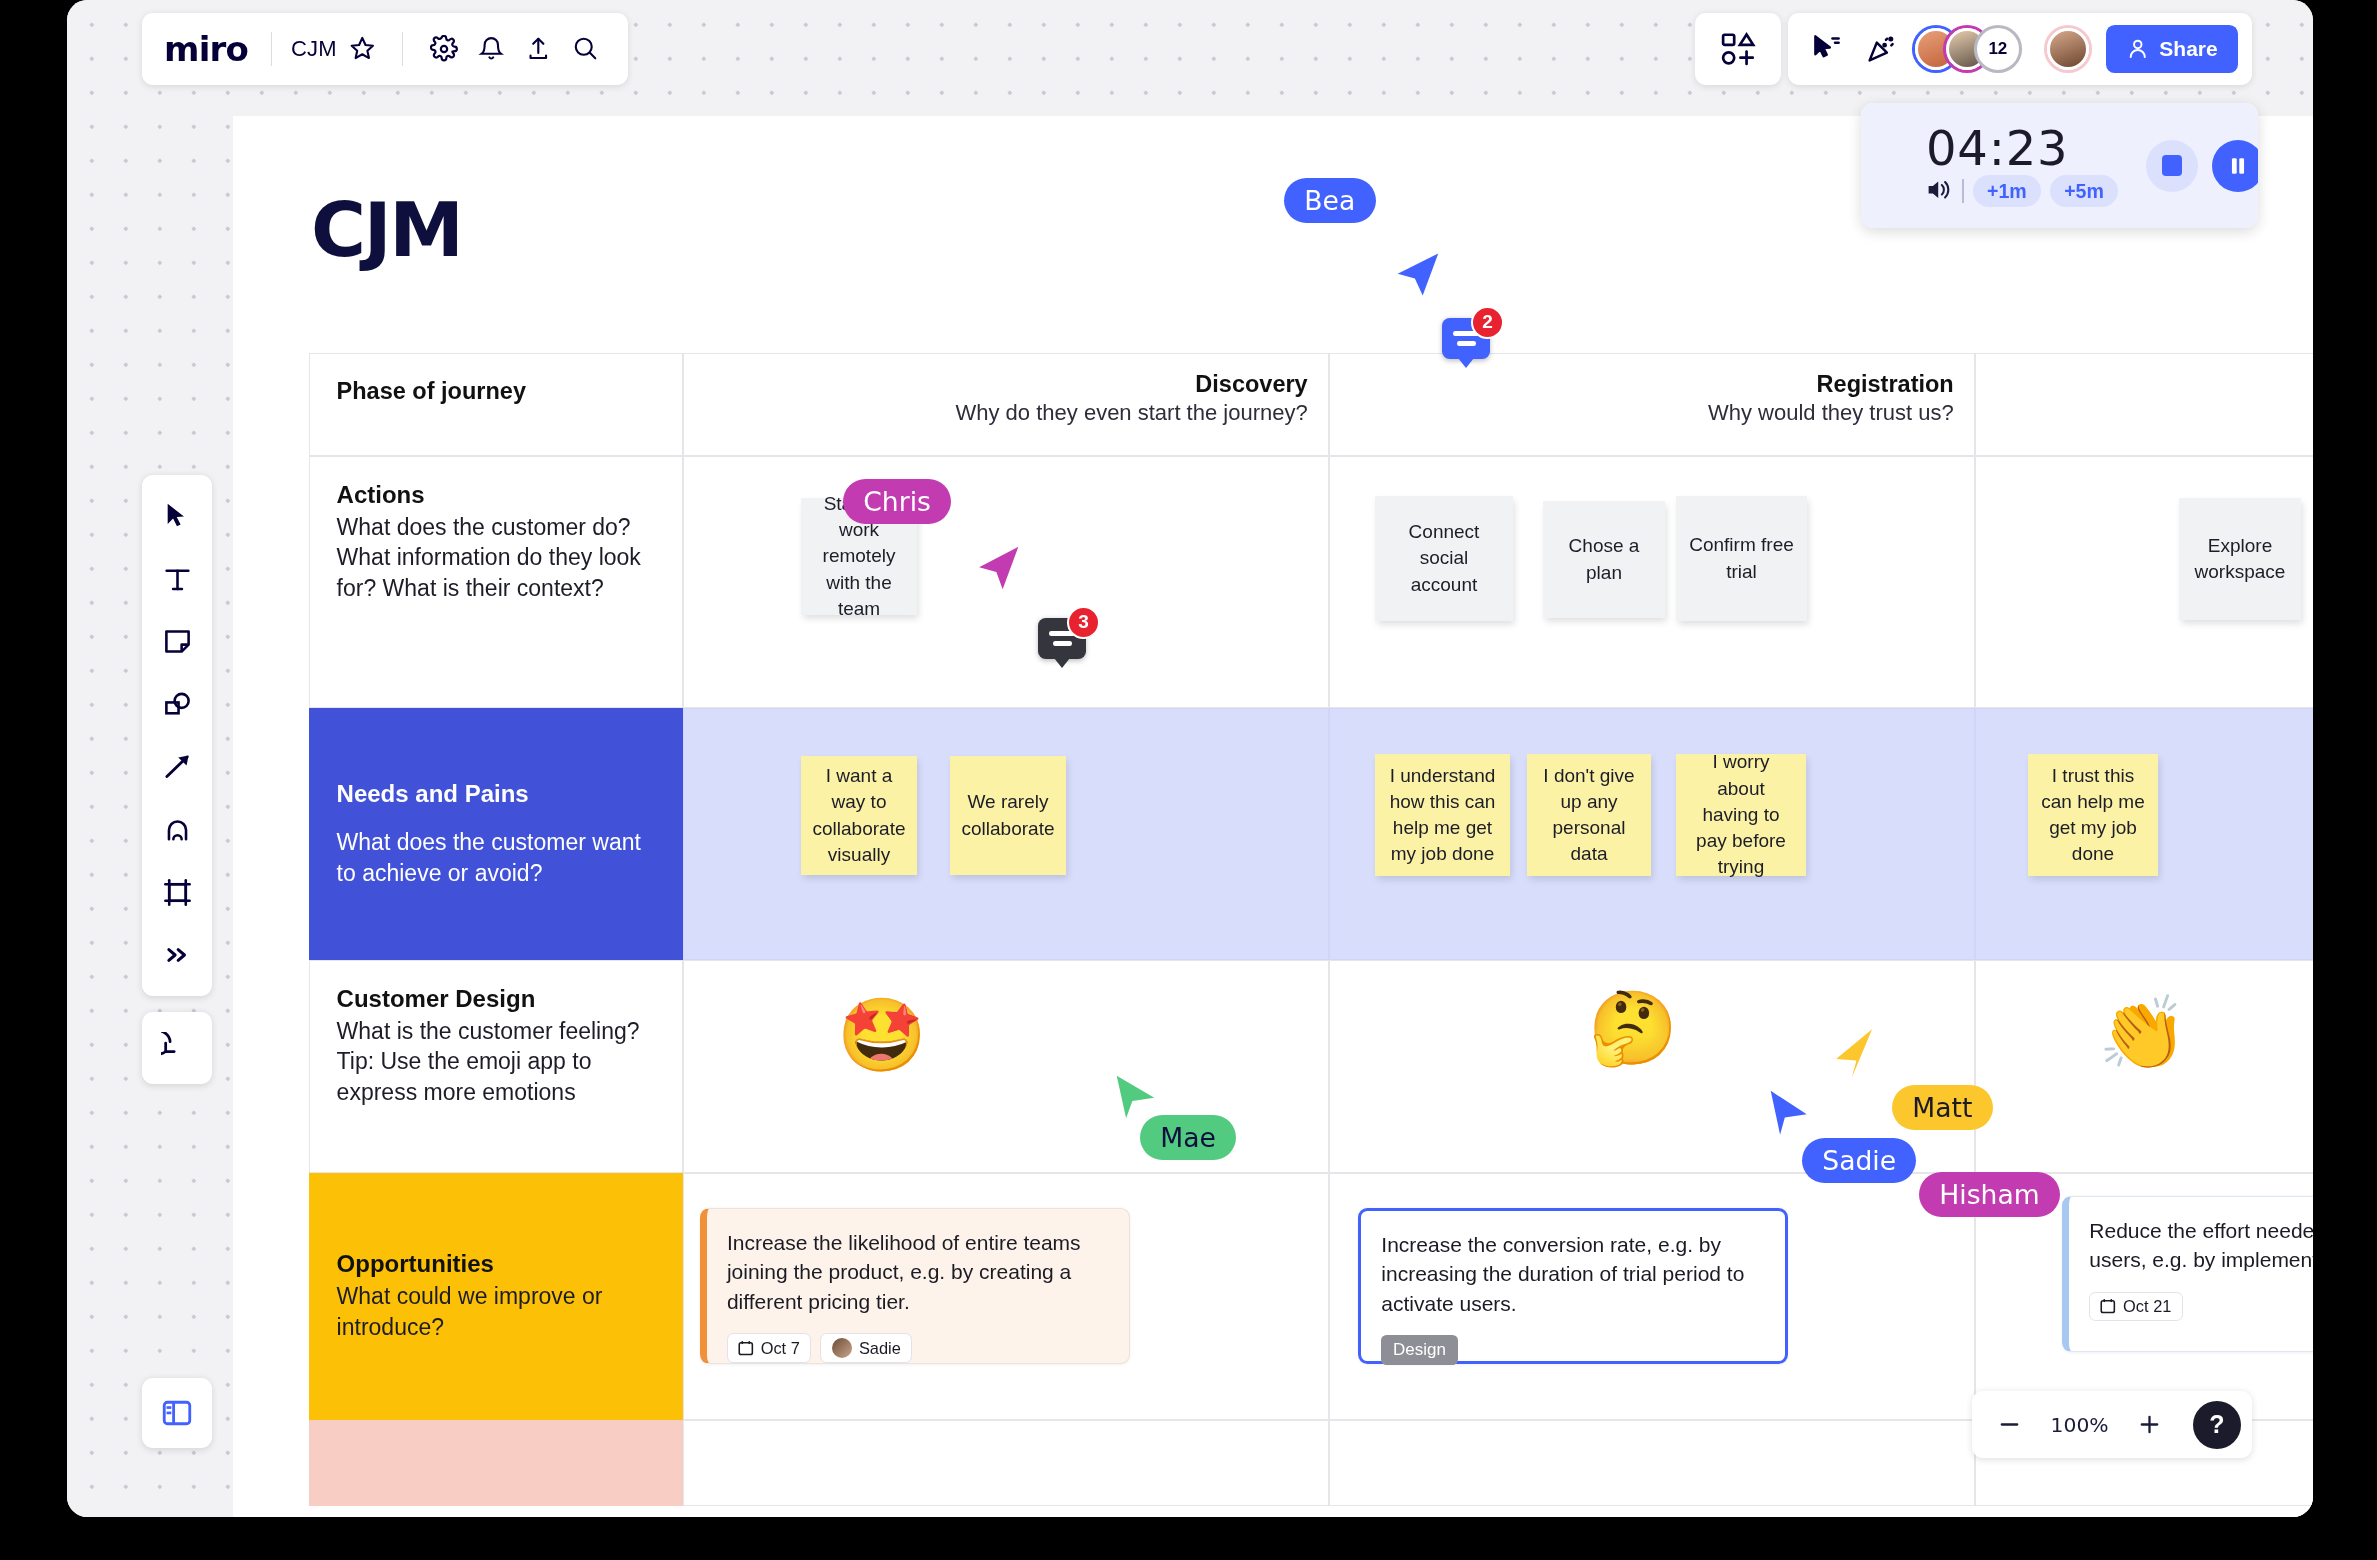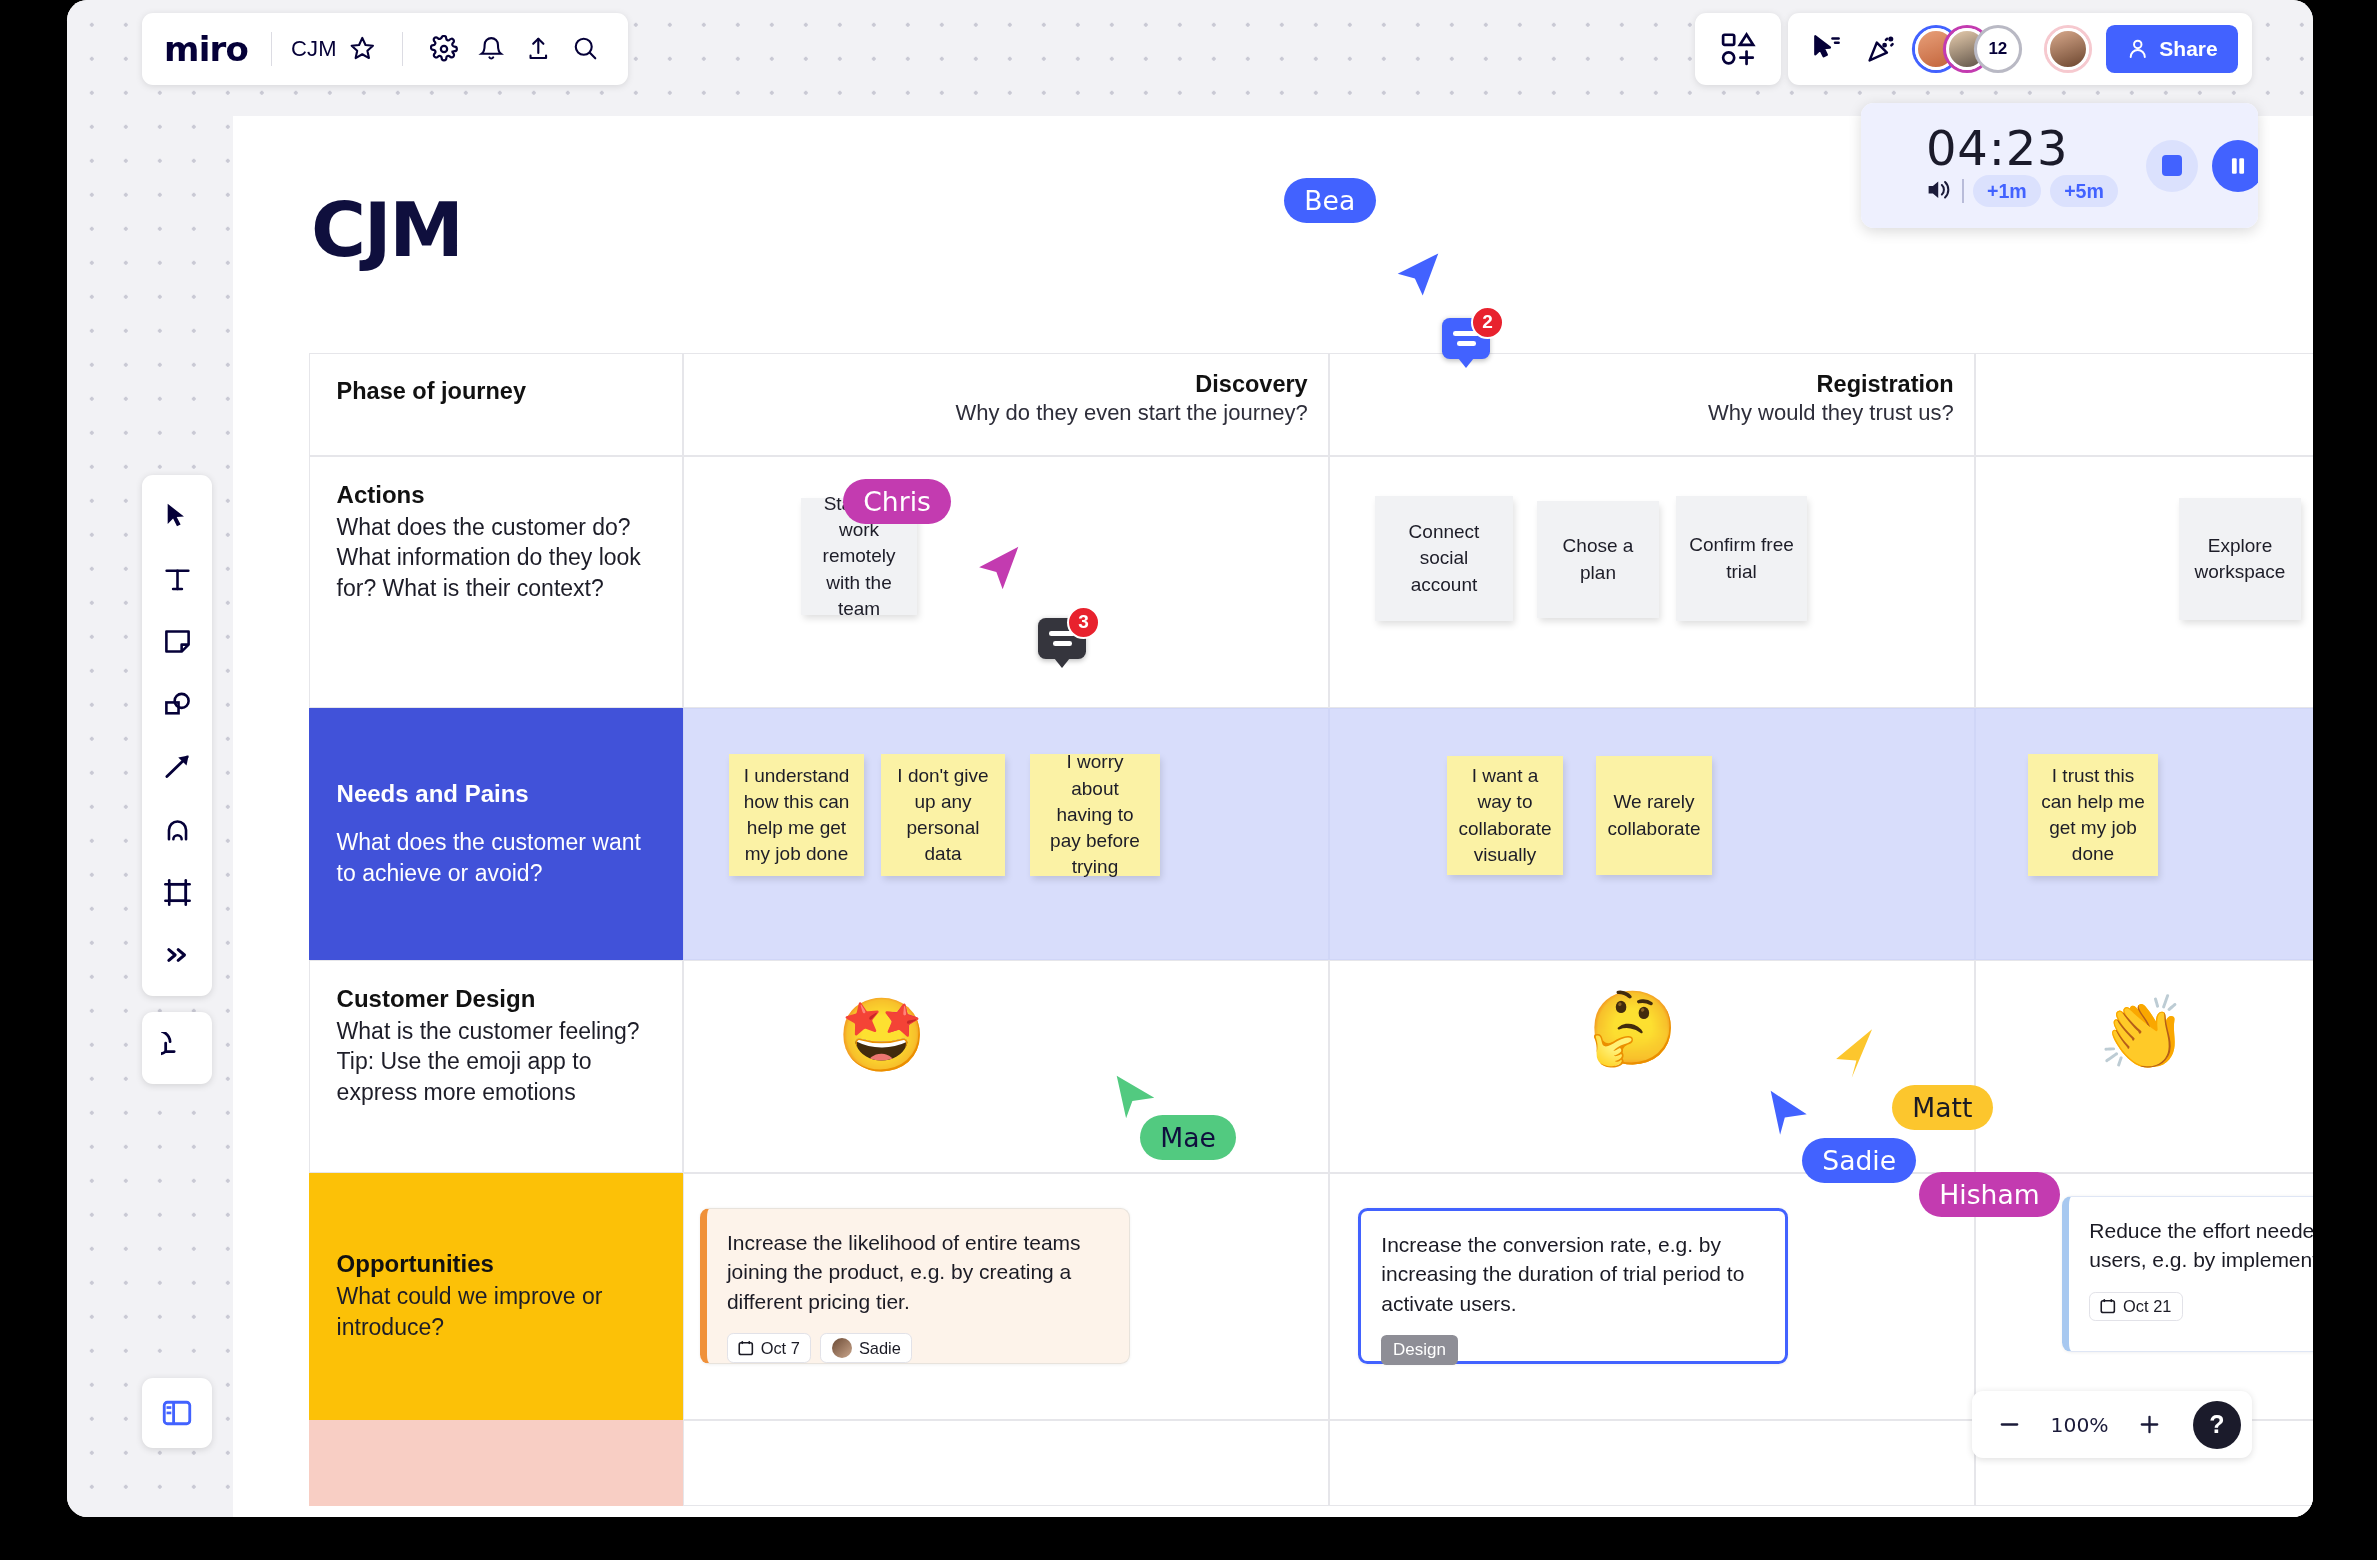--- a/index.html
+++ b/index.html
@@ -395,42 +395,42 @@
       <div class="trow row-actions">
         <div class="cell-label">
           <div class="rlabel-title">Actions</div>
           <div class="rlabel-desc">What does the customer do? What information do they look for? What is their context?</div>
         </div>
         <div class="cell-col">
           <div class="sticky grey" style="left:117px; top:41px; width:116px; height:117px;">Starts to work remotely with the team</div>
         </div>
         <div class="cell-col">
           <div class="sticky grey" style="left:45px; top:39px; width:138px; height:125px;">Connect  social account</div>
-          <div class="sticky grey" style="left:207px; top:44px; width:122px; height:117px;">Chose a plan</div>
+          <div class="sticky grey" style="left:213px; top:44px; width:122px; height:117px;">Chose a plan</div>
           <div class="sticky grey" style="left:346px; top:39px; width:131px; height:125px;">Confirm free trial</div>
         </div>
         <div class="cell-col">
           <div class="sticky grey" style="left:203px; top:41px; width:122px; height:122px;">Explore workspace</div>
           <div class="sticky grey" style="left:352px; top:41px; width:122px; height:122px;">Explore template</div>
         </div>
       </div>
 
       <div class="trow row-needs">
         <div class="cell-label">
           <div class="rlabel-title">Needs and Pains</div>
           <div class="rlabel-desc">What does the customer want to achieve or avoid?</div>
         </div>
         <div class="cell-col">
+          <div class="sticky yellow" style="left:117px; top:47px; width:116px; height:119px;">I want a way to collaborate visually</div>
+          <div class="sticky yellow" style="left:266px; top:47px; width:116px; height:119px;">We rarely collaborate</div>
+        </div>
+        <div class="cell-col">
           <div class="sticky yellow" style="left:45px; top:45px; width:135px; height:122px;">I understand how this can help me get my job done</div>
           <div class="sticky yellow" style="left:197px; top:45px; width:124px; height:122px;">I don't give up any personal data</div>
           <div class="sticky yellow" style="left:346px; top:45px; width:130px; height:122px;">I worry about having to pay before trying</div>
-        </div>
-        <div class="cell-col">
-          <div class="sticky yellow" style="left:117px; top:47px; width:116px; height:119px;">I want a way to collaborate visually</div>
-          <div class="sticky yellow" style="left:266px; top:47px; width:116px; height:119px;">We rarely collaborate</div>
         </div>
         <div class="cell-col">
           <div class="sticky yellow" style="left:52px; top:45px; width:130px; height:122px;">I trust this can help me get my job done</div>
         </div>
       </div>
 
       <div class="trow row-feel">
         <div class="cell-label">
           <div class="rlabel-title">Customer Design</div>
           <div class="rlabel-desc">What is the customer feeling? Tip: Use the emoji app to express more emotions</div>

